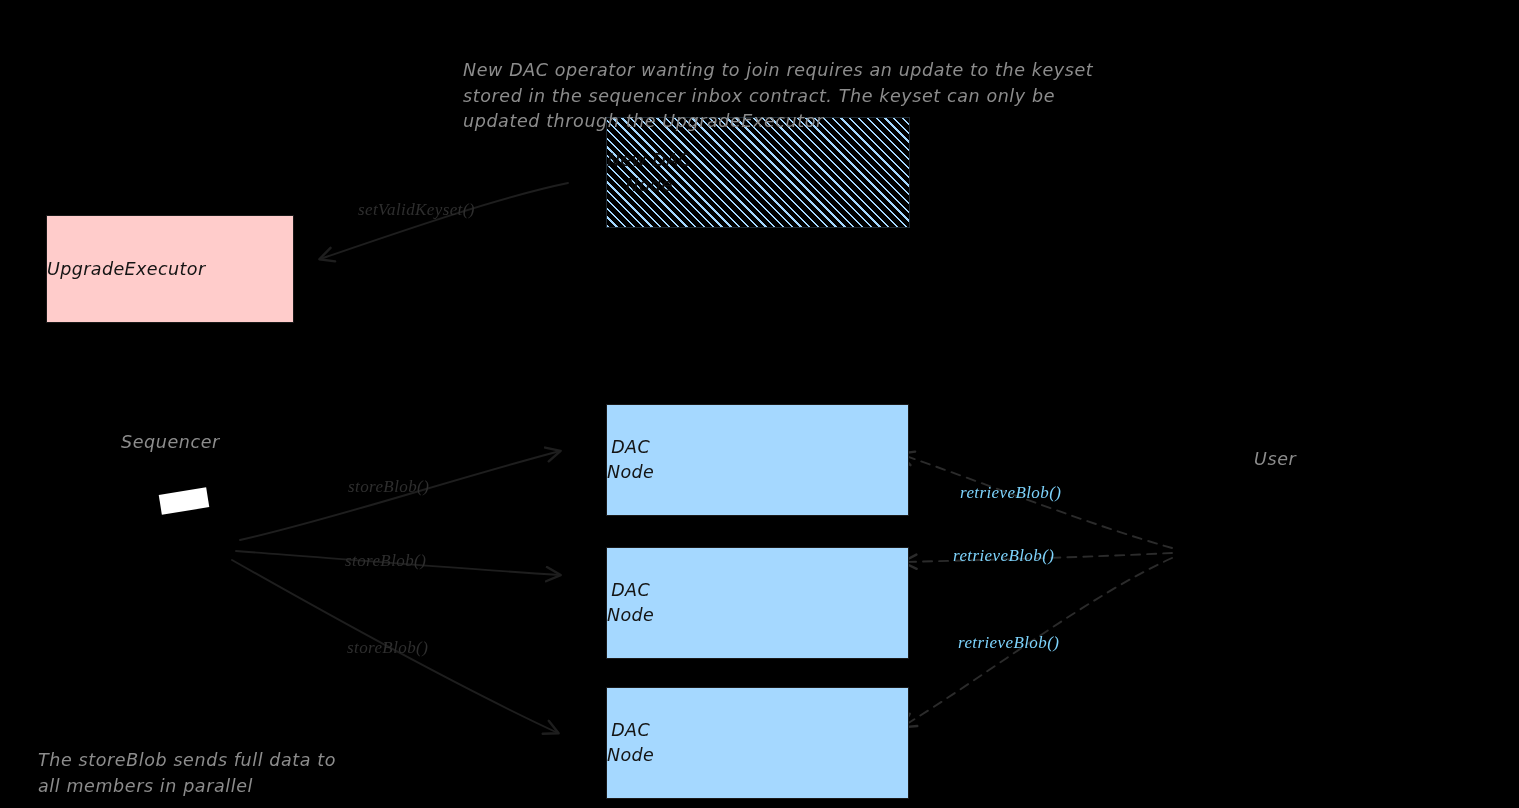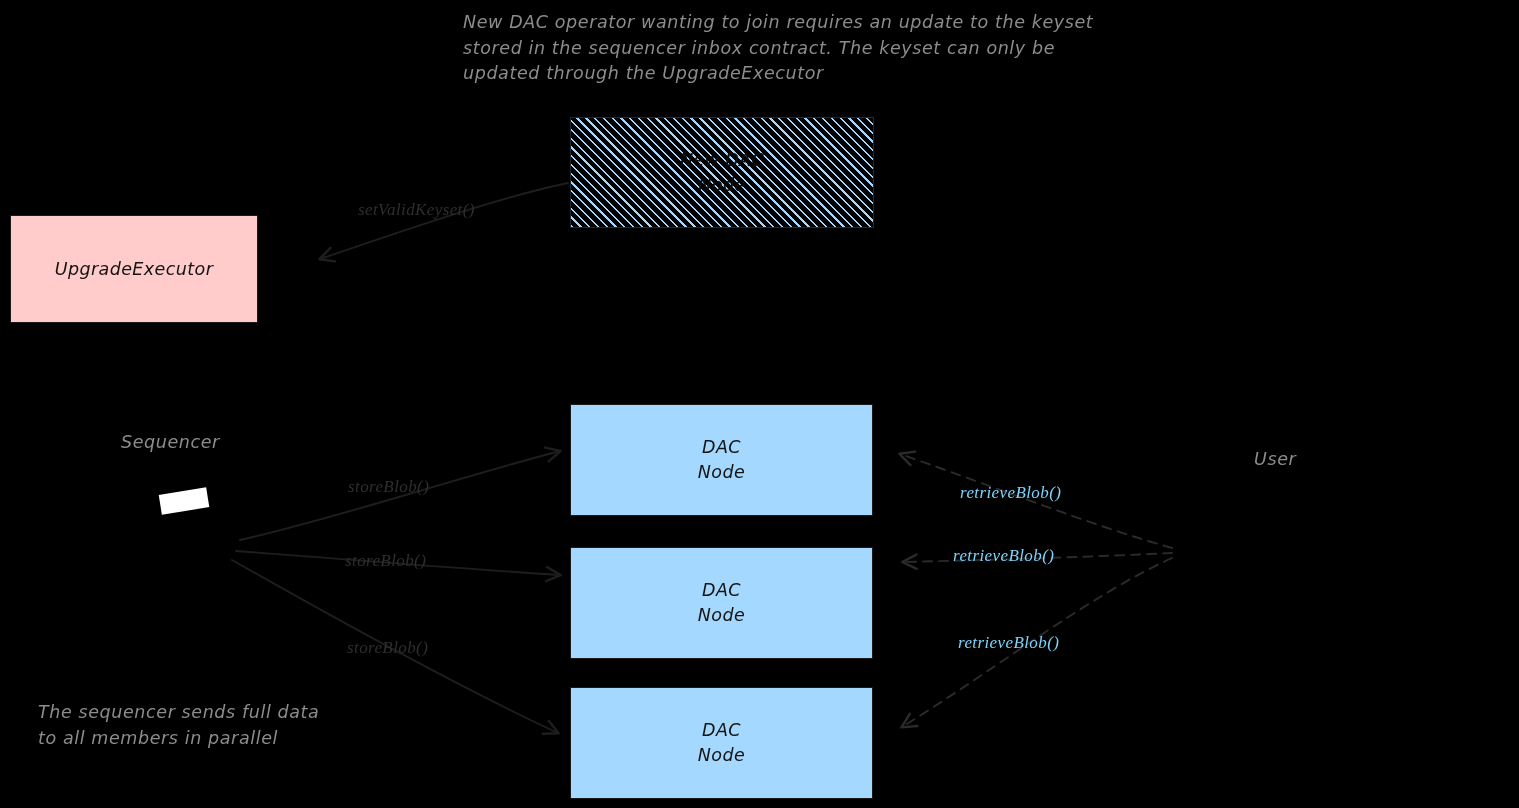--- a/index.html
+++ b/index.html
@@ -26,20 +26,21 @@
   
   .note {
     position: absolute;
     color: #8c8c8c;
     font-family: "DejaVu Sans", sans-serif;
     font-size: 17.5px;
     letter-spacing: 0.6px;
     line-height: 25.5px;
     white-space: pre-line;
     font-style: italic;
+    margin-top: 48px;
   }
   #note-top      { left: 463px; top: 10px;  width: 640px; }
   #note-right    { left: 1178px; top: 330px; width: 340px; }
   #note-bottom   { left: 38px;  top: 700px; width: 300px; }
 
   
   .free-label {
     position: absolute;
     color: #8c8c8c;
     font-size: 17.5px;
@@ -71,22 +72,23 @@
   #lbl-retrieve-2     { left: 953px; top: 546px; }
   #lbl-retrieve-3     { left: 958px; top: 633px; }
 
   
   .node-box {
     position: absolute;
     box-sizing: border-box;
     border: 1.6px solid #1a1a1a;
     display: flex;
     align-items: center;
-    justify-content: center;
+    justify-content: flex-start;
     text-align: center;
+    margin-left: 36px;
   }
   .node-box .node-text {
     color: #141414;
     font-size: 17.5px;
     line-height: 25px;
     letter-spacing: 0.4px;
     font-style: italic;
     white-space: pre-line;
   }
   #box-upgrade-executor {
@@ -194,15 +196,15 @@
 
   <div class="edge-label solid-edge" id="lbl-store-1">storeBlob()</div>
   <div class="edge-label solid-edge" id="lbl-store-2">storeBlob()</div>
   <div class="edge-label solid-edge" id="lbl-store-3">storeBlob()</div>
 
   <div class="edge-label dashed-edge" id="lbl-retrieve-1">retrieveBlob()</div>
   <div class="edge-label dashed-edge" id="lbl-retrieve-2">retrieveBlob()</div>
   <div class="edge-label dashed-edge" id="lbl-retrieve-3">retrieveBlob()</div>
 
   <div class="note" id="note-top">New DAC operator wanting to join requires an update to the keyset stored in the sequencer inbox contract. The keyset can only be updated through the UpgradeExecutor</div>
-  <div class="note" id="note-bottom">The sequencer sends full data to all members in parallel</div>
+  <div class="note" id="note-bottom">The storeBlob sends full data to all members in parallel</div>
 
 </div>
 
 </body></html>

